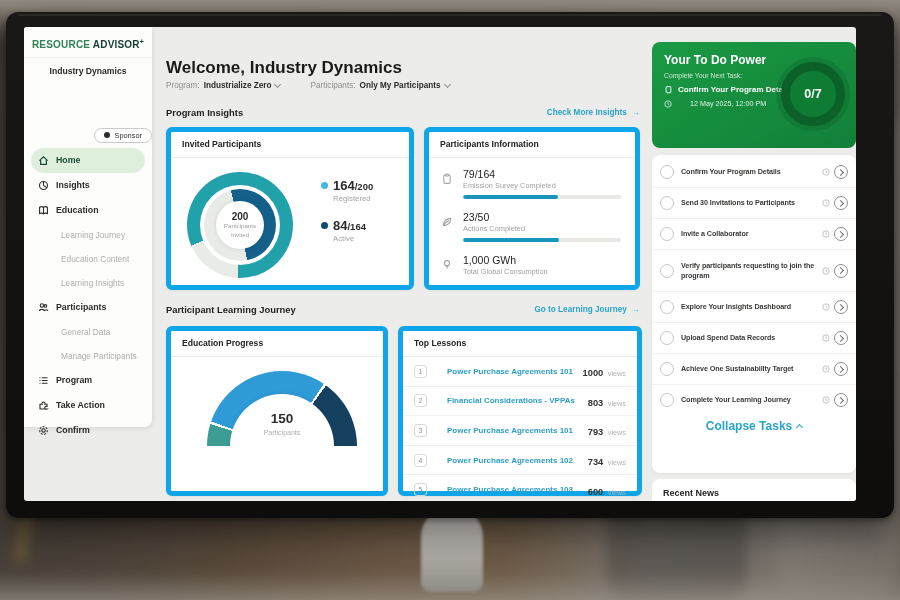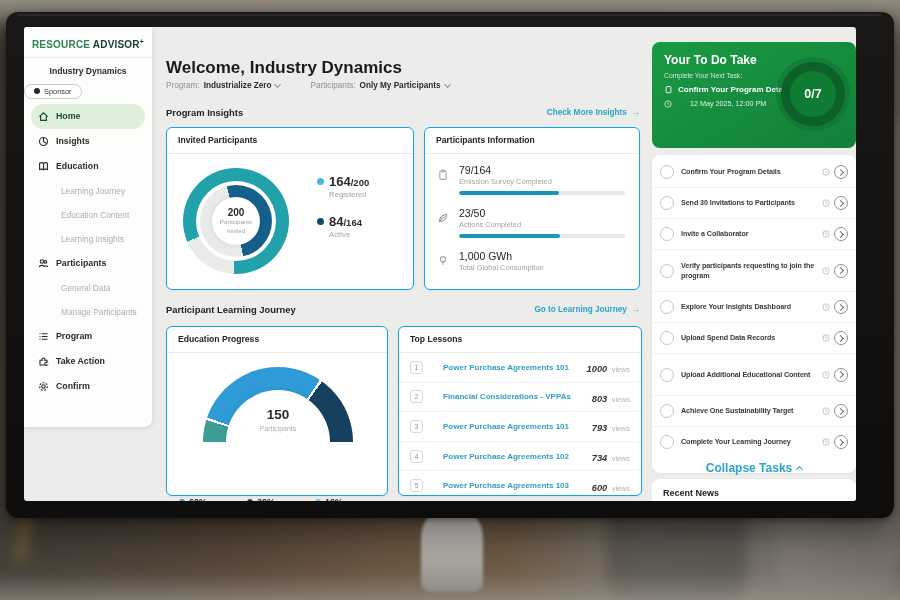--- a/index.html
+++ b/index.html
@@ -15,38 +15,38 @@
   .stand{position:absolute;left:421px;top:506px;width:62px;height:86px;background:linear-gradient(180deg,#efece7,#b9b5af 45%,#8f8b85);border-radius:31px 31px 10px 10px;filter:blur(1.5px);z-index:1;}
   
   .monitor{position:absolute;left:6px;top:12px;width:888px;height:506px;background:linear-gradient(180deg,#1a1816,#0e0d0c);border-radius:12px;z-index:2;box-shadow:0 16px 35px rgba(0,0,0,.5),0 2px 6px rgba(0,0,0,.4);}
   .monitor::after{content:"";position:absolute;left:12px;right:12px;top:2px;height:2px;background:rgba(255,255,255,.07);border-radius:2px;}
   .screen{position:absolute;left:18px;top:15px;width:832px;height:474px;background:#ecedea;border-radius:3px;overflow:hidden;color:#222;}
   
   .sidebar{position:absolute;left:0;top:0;width:128px;height:400px;background:#fdfdfc;border-radius:0 0 8px 0;box-shadow:1px 2px 5px rgba(0,0,0,.08);}
   .logo{padding:11px 0 7px;text-align:center;font-size:10px;font-weight:bold;letter-spacing:.2px;border-bottom:1px solid #ededeb;}
   .logo .g{color:#2e8457;} .logo .d{color:#143c32;} .logo sup{font-size:7px;color:#143c32;}
   .org{text-align:center;padding:8px 2px 4px;font-size:8.6px;font-weight:bold;color:#2a2a2a;}
-  .badge-wrap{text-align:left;margin-bottom:5px;}
+  .badge-wrap{text-align:right;margin-bottom:5px;margin-top:44px;}
   .badge{display:inline-flex;align-items:center;gap:4px;border:1px solid #c9c9c7;border-radius:10px;padding:2px 9px;font-size:7.4px;color:#333;background:#fff;}
   .badge .dot{width:6px;height:6px;border-radius:50%;background:#2a2a2a;}
   .nav{margin-top:4px;}
   .nav-item{display:flex;align-items:center;gap:7px;height:25px;padding-left:14px;font-size:8.8px;font-weight:bold;color:#2b2b2b;cursor:pointer;}
   .nav-item svg{flex:none;}
   .nav-item.active{background:#def0dc;border-radius:13px;margin:0 7px;padding-left:7px;color:#1c4b33;}
   .nav-sub{height:24px;display:flex;align-items:center;padding-left:37px;font-size:8.3px;color:#aeaeac;cursor:pointer;}
   
   .main{position:absolute;left:140px;top:0;width:478px;height:474px;}
   .welcome{position:absolute;left:2px;top:20px;font-size:17px;font-weight:bold;color:#1a1a1a;}
   .filters{position:absolute;left:2px;top:54px;display:flex;gap:30px;font-size:8.2px;color:#8f8f8d;align-items:center;}
   .filter{display:flex;align-items:center;gap:4px;cursor:pointer;}
   .filter b{color:#2b2b2b;}
   .sec{position:absolute;left:2px;width:474px;display:flex;justify-content:space-between;align-items:center;}
   .sec-title{font-size:9.4px;font-weight:bold;color:#232323;}
   .sec-link{font-size:8.2px;font-weight:bold;color:#2aa3c8;display:flex;gap:5px;align-items:center;cursor:pointer;}
-  .card{position:absolute;background:#fff;border-radius:6px;border:1px solid #0ea5e9;box-shadow:0 1px 3px rgba(0,0,0,.05);box-sizing:border-box;}
+  .card{position:absolute;background:#fff;border-radius:6px;border:5px solid #0ea5e9;box-shadow:0 1px 3px rgba(0,0,0,.05);box-sizing:border-box;}
   .card-h{height:25px;line-height:25px;padding:0 11px;font-size:8.6px;font-weight:bold;color:#232323;border-bottom:1px solid #ececea;}
   
   .donut{position:absolute;left:16px;top:40px;width:106px;height:106px;border-radius:50%;}
   .d-gap{position:absolute;inset:13px;background:#fff;border-radius:50%;}
   .d-inner{position:absolute;inset:17px;border-radius:50%;}
   .d-hole{position:absolute;inset:29px;background:#fff;border-radius:50%;display:flex;flex-direction:column;align-items:center;justify-content:center;box-shadow:0 0 5px rgba(0,0,0,.1);}
   .d-val{font-size:10px;font-weight:bold;color:#2b2b2b;}
   .d-lab{font-size:6.2px;color:#a0a09e;line-height:1.35;text-align:center;}
   .legend{position:absolute;left:150px;top:46px;}
   .lg-block{margin-bottom:15px;}
@@ -73,21 +73,21 @@
   .el{flex:1;}
   .el-row{display:flex;align-items:center;gap:4px;margin-top:40px;}
   .el-dot{width:6px;height:6px;border-radius:50%;flex:none;}
   .el-pct{font-size:9px;font-weight:bold;color:#2b2b2b;}
   .el-lab{font-size:7.2px;color:#a4a4a2;margin-left:10px;margin-top:1px;}
   
   .lesson{display:flex;align-items:center;padding:0 11px;height:28.6px;border-bottom:1px solid #f1f1ee;}
   .lesson:last-child{border-bottom:none;}
   .l-rank{width:11px;height:11px;border:1px solid #d8d8d5;border-radius:3px;font-size:6.3px;color:#8a8a88;display:flex;align-items:center;justify-content:center;flex:none;}
   .l-title{flex:1;margin-left:20px;font-size:8px;font-weight:bold;color:#2f9ec4;cursor:pointer;}
-  .l-views b{font-size:9.3px;color:#333;font-style:italic;}
+  .l-views b{font-size:9.3px;color:#333;}
   .l-views span{font-size:7.3px;color:#b3b3b1;}
   
   .green-card{position:absolute;left:628px;top:15px;width:204px;height:106px;background:linear-gradient(150deg,#1a9a44,#128038);border-radius:8px;color:#fff;padding:11px 12px;box-sizing:border-box;}
   .g-title{font-size:12px;font-weight:bold;}
   .g-sub{font-size:6.8px;color:#cfe9d4;margin-top:5px;}
   .g-task{display:flex;gap:5px;align-items:center;font-size:8px;font-weight:bold;margin-top:6px;}
   .g-date{display:flex;gap:18px;align-items:center;font-size:7.2px;color:#dff0e2;margin-top:5px;}
   .g-ring{position:absolute;right:11px;top:20px;width:64px;height:64px;border-radius:50%;background:#0f7c33;border:9px solid #0b6128;box-sizing:border-box;display:flex;align-items:center;justify-content:center;font-size:12.5px;font-weight:bold;box-shadow:0 0 0 5px rgba(11,97,40,.32);}
   .tasks-card{position:absolute;left:628px;top:128px;width:204px;height:318px;background:#fff;border-radius:8px;box-shadow:0 1px 3px rgba(0,0,0,.05);padding-top:2px;box-sizing:border-box;}
   .task{display:flex;align-items:center;padding:0 8px;border-bottom:1px solid #f0f0ed;min-height:30px;}
@@ -356,21 +356,21 @@
           </div>
           <div class="lesson">
             <span class="l-rank">5</span>
             <span class="l-title">Power Purchase Agreements 103</span>
             <span class="l-views"><b>600</b> <span>views</span></span>
           </div>
         </section>
       </main>
 
       <section class="green-card">
-        <div class="g-title">Your To Do Take</div>
+        <div class="g-title">Your To Do Power</div>
         <div class="g-sub">Complete Your Next Task:</div>
         <div class="g-task">
           <svg width="9" height="9" viewBox="0 0 11 11" fill="none" stroke="#fff" stroke-width="1.1">
               <rect x="2.6" y="1.9" width="5.8" height="7.6" rx="1"></rect>
               <path d="M4.2 1.9h2.6"></path>
             </svg>
           <span>Confirm Your Program Details</span>
         </div>
         <div class="g-date">
           <svg width="8" height="8" viewBox="0 0 10 10" fill="none" stroke="#dff0e2" stroke-width="1">
@@ -456,33 +456,20 @@
           <span class="t-clock">
               <svg width="8" height="8" viewBox="0 0 10 10" fill="none" stroke="currentColor" stroke-width="1">
                 <circle cx="5" cy="5" r="4"></circle>
                 <path d="M5 2.8V5l1.6 1"></path>
               </svg>
             </span>
           <span class="chevbtn">
               <i class="chev right"></i>
             </span>
         </div>
-        <div class="task two">
-          <span class="cb"></span>
-          <span class="t-label">Upload Additional Educational Content</span>
-          <span class="t-clock">
-              <svg width="8" height="8" viewBox="0 0 10 10" fill="none" stroke="currentColor" stroke-width="1">
-                <circle cx="5" cy="5" r="4"></circle>
-                <path d="M5 2.8V5l1.6 1"></path>
-              </svg>
-            </span>
-          <span class="chevbtn">
-              <i class="chev right"></i>
-            </span>
-        </div>
         <div class="task">
           <span class="cb"></span>
           <span class="t-label">Achieve One Sustainability Target</span>
           <span class="t-clock">
               <svg width="8" height="8" viewBox="0 0 10 10" fill="none" stroke="currentColor" stroke-width="1">
                 <circle cx="5" cy="5" r="4"></circle>
                 <path d="M5 2.8V5l1.6 1"></path>
               </svg>
             </span>
           <span class="chevbtn">

